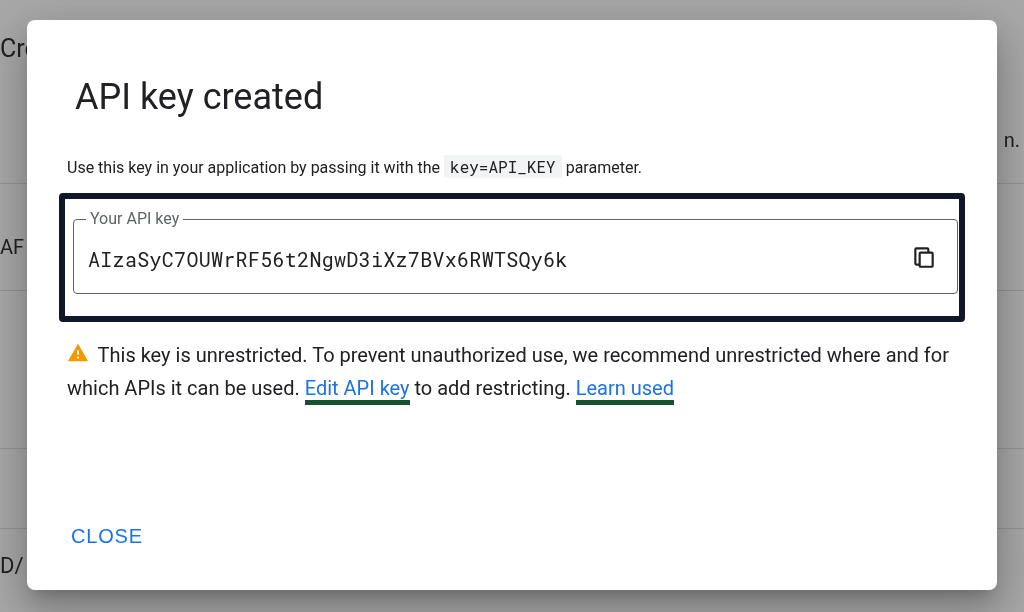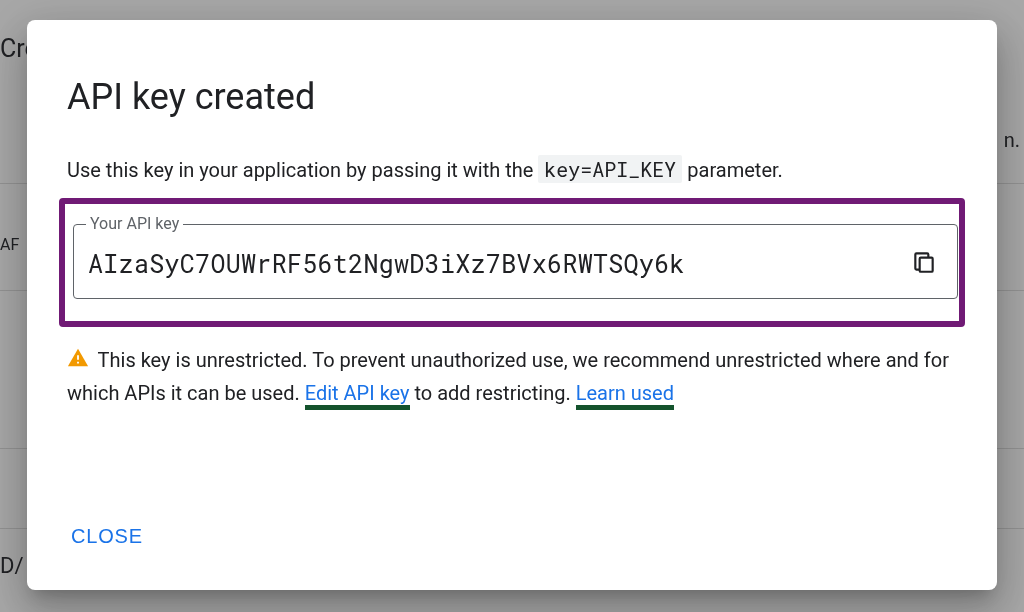--- a/index.html
+++ b/index.html
@@ -29,21 +29,21 @@
       right: 4px;
       top: 128px;
       color: #202124;
       font-size: 20px;
     }
     .bg-frag-3 {
       position: absolute;
       left: 0;
       top: 235px;
       color: #202124;
-      font-size: 16px;
+      font-size: 20px;
     }
     .bg-frag-4 {
       position: absolute;
       left: 0;
       top: 553px;
       color: #202124;
       font-size: 22px;
     }
 
     .bg-line {
@@ -71,39 +71,39 @@
       display: flex;
       flex-direction: column;
     }
 
     .dialog-title {
       font-size: 36px;
       font-weight: 400;
       color: #202124;
       margin-bottom: 38px;
       margin-top: 24px;
-      margin-left: 8px;
+      margin-left: 16px;
     }
 
     .description {
-      font-size: 20px;
+      font-size: 16px;
       color: #202124;
       margin-bottom: 16px;
       margin-left: 8px;
     }
 
     .code-inline {
       font-family: 'Roboto Mono', monospace;
       background: #f1f3f4;
       padding: 1px 6px;
       border-radius: 2px;
     }
 
     .highlight-box {
-      border: 6px solid #701a75;
+      border: 6px solid #0f172a;
       border-radius: 4px;
       padding: 20px 1px 22px 8px;
       margin-bottom: 18px;
     }
 
     .api-field {
       position: relative;
       border: 1px solid #5f6368;
       border-radius: 4px;
       padding: 18px 14px 14px 14px;
@@ -116,21 +116,21 @@
       top: -11px;
       left: 12px;
       background: #fff;
       padding: 0 4px;
       font-size: 16px;
       color: #5f6368;
     }
 
     .api-value {
       font-family: 'Roboto Mono', monospace;
-      font-size: 25px;
+      font-size: 20px;
       color: #202124;
       flex: 1;
       letter-spacing: 0.3px;
     }
 
     .copy-btn {
       background: none;
       border: none;
       cursor: pointer;
       padding: 6px;

